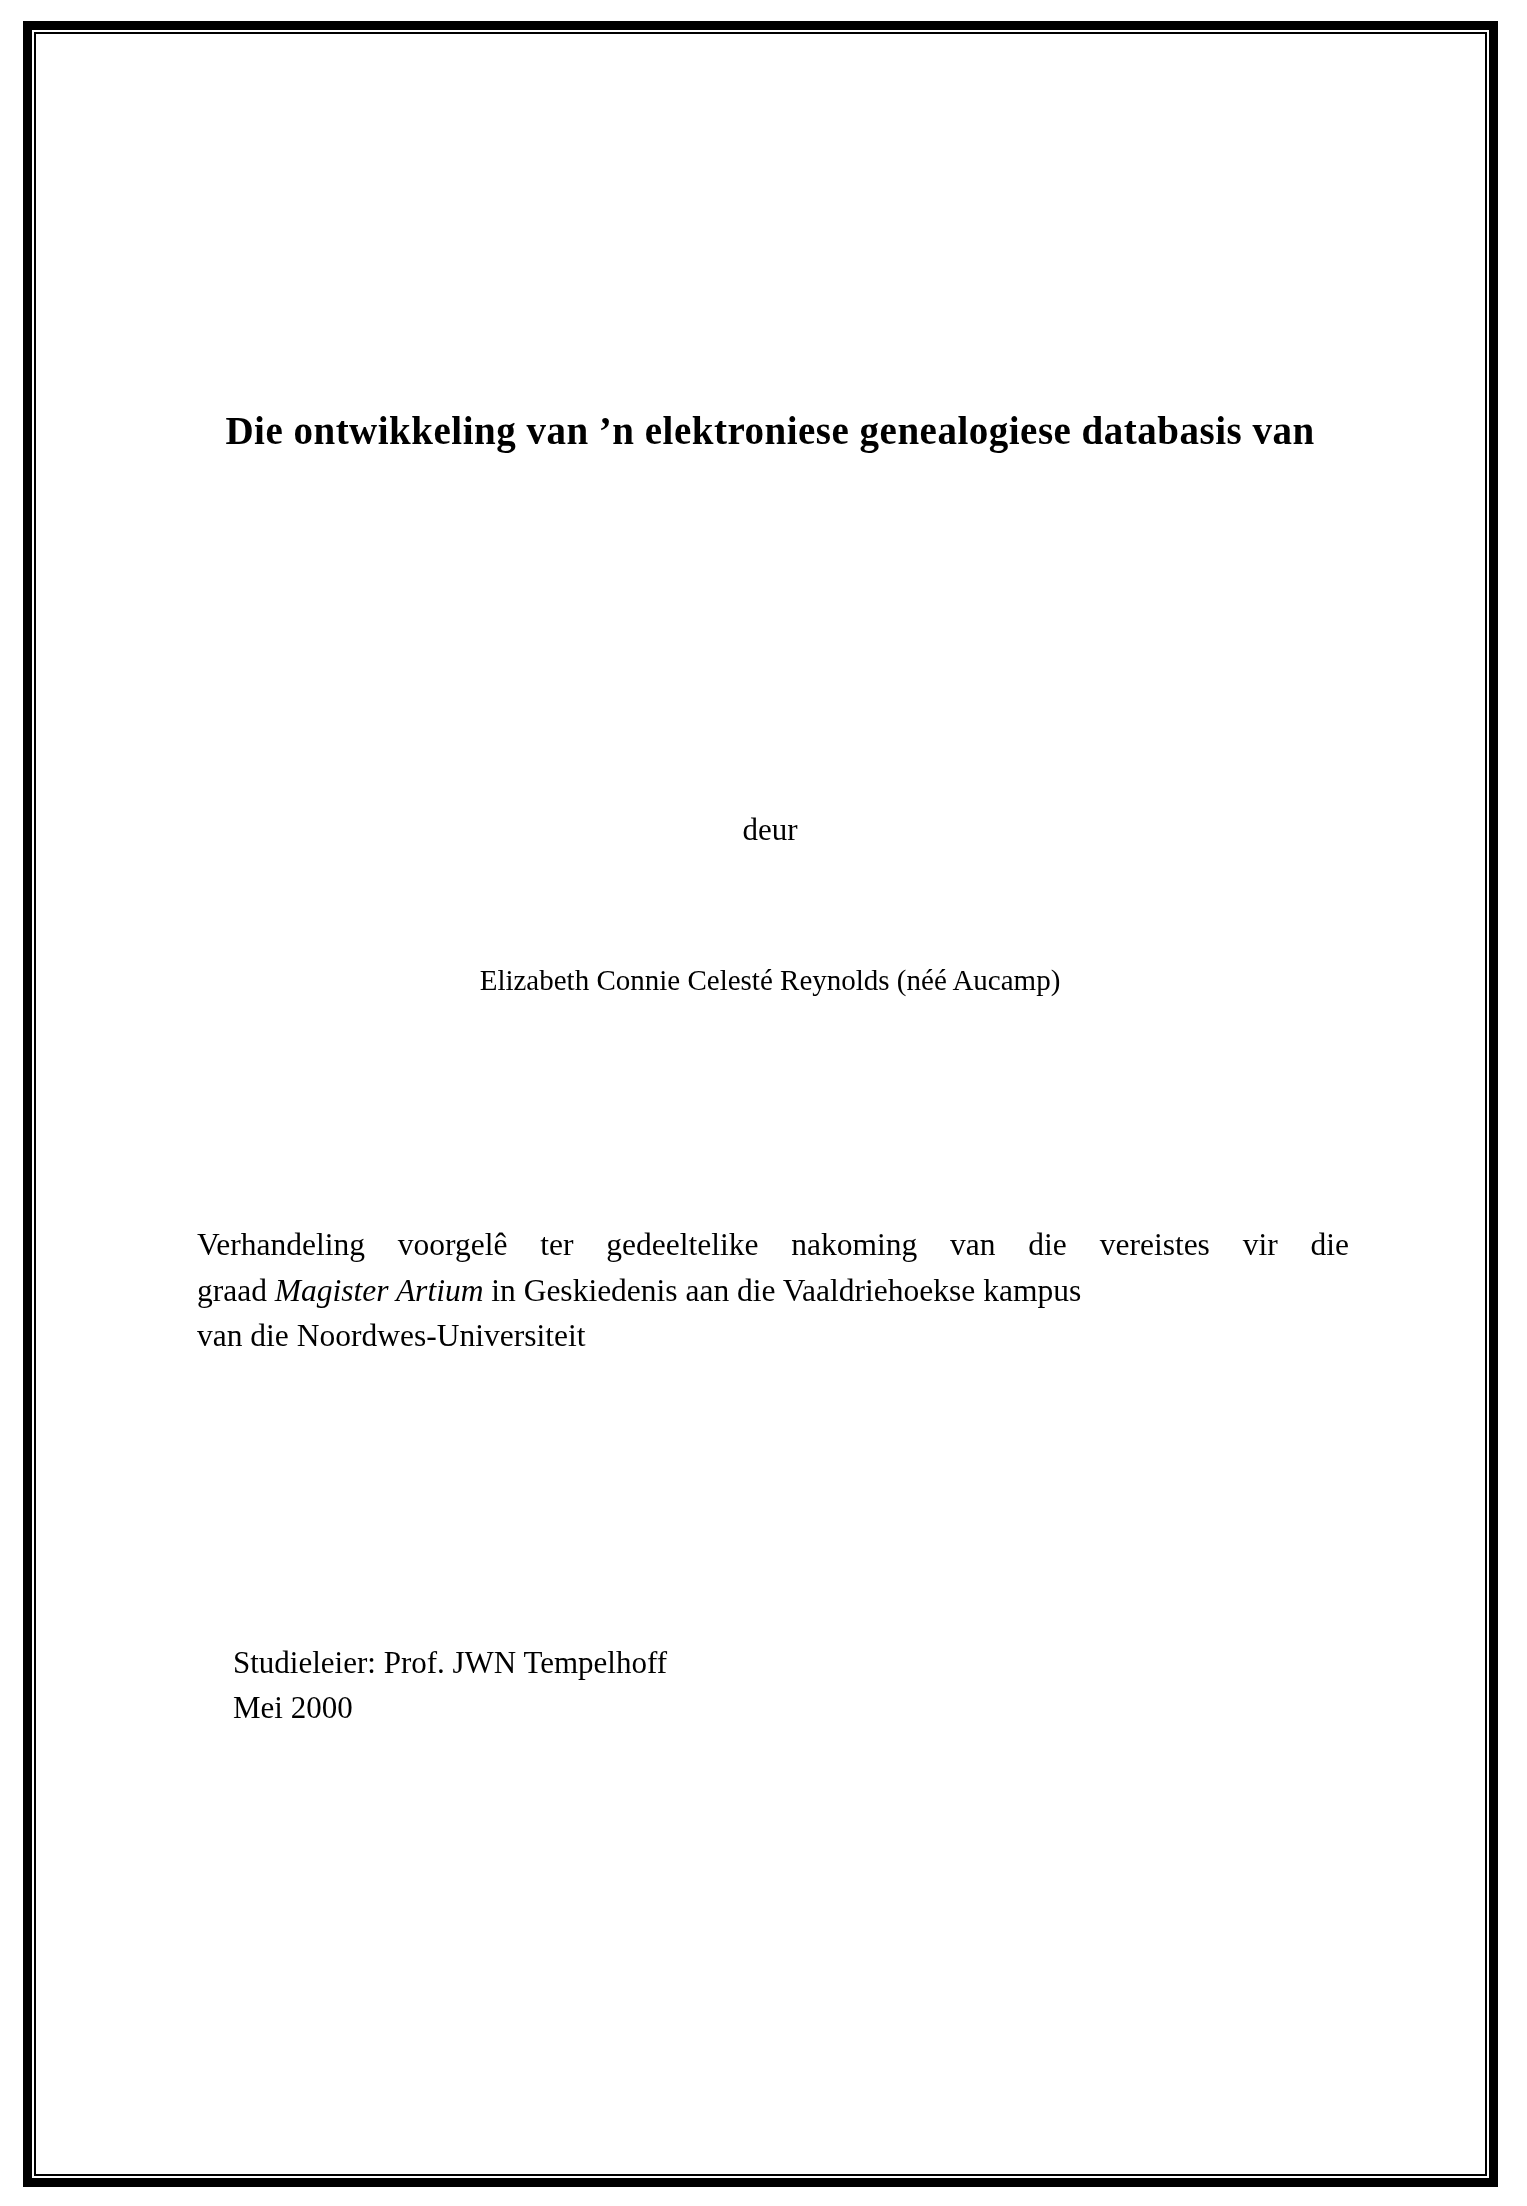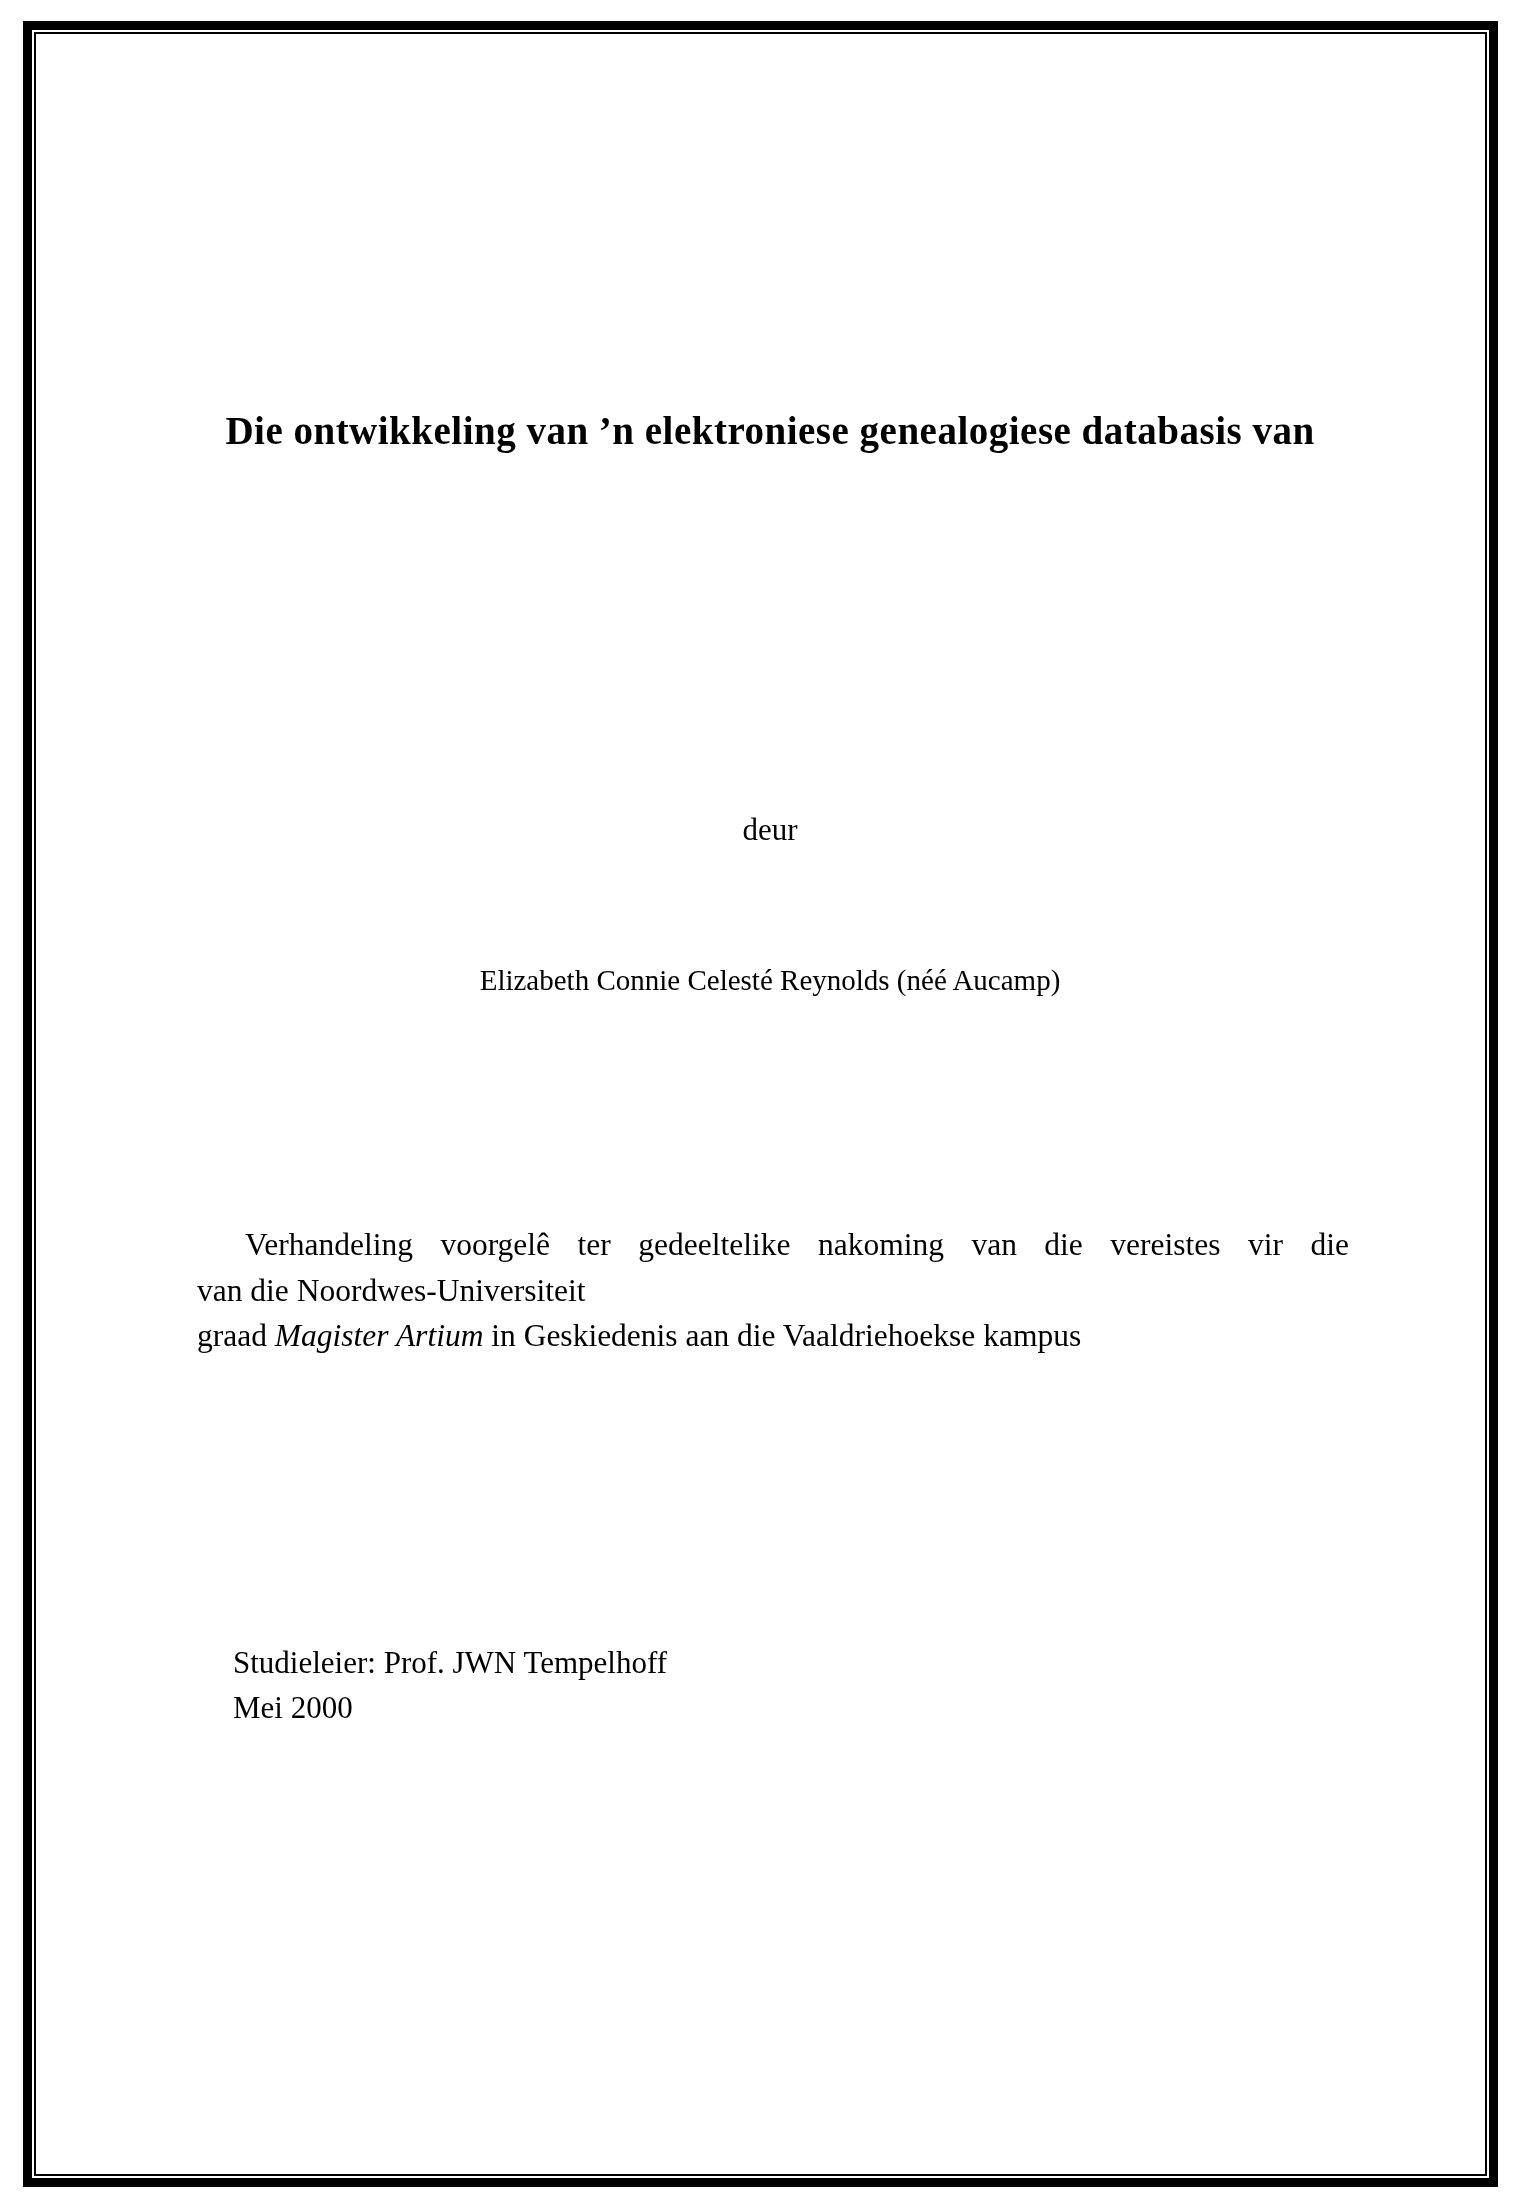--- a/index.html
+++ b/index.html
@@ -67,21 +67,20 @@
     position: absolute;
     left: 197px;
     top: 1222px;
     width: 1152px;
     font-size: 31.5px;
     line-height: 45.5px;
   }
   .statement .justified {
     text-align: justify;
     text-align-last: justify;
-    margin-left: 48px;
   }
   .statement .italic {
     font-style: italic;
   }
   .supervisor-block {
     position: absolute;
     left: 197px;
     top: 1640px;
     font-size: 31px;
     line-height: 45px;
@@ -128,22 +127,22 @@
   <div class="title">
     <div>Die ontwikkeling van ’n elektroniese genealogiese databasis van</div>
   </div>
 
   <div class="byline">deur</div>
 
   <div class="author">Elizabeth Connie Celesté Reynolds (néé Aucamp)</div>
 
   <div class="statement">
     <div class="justified">Verhandeling voorgelê ter gedeeltelike nakoming van die vereistes vir die</div>
+    <div><span>graad </span><span class="italic">Magister Artium</span><span> in Geskiedenis aan die Vaaldriehoekse kampus</span></div>
     <div>van die Noordwes-Universiteit</div>
-    <div><span>graad </span><span class="italic">Magister Artium</span><span> in Geskiedenis aan die Vaaldriehoekse kampus</span></div>
   </div>
 
   <div class="supervisor-block">
     <div>Studieleier: Prof. JWN Tempelhoff</div>
     <div>Mei 2000</div>
   </div>
 
 
 </div>
 

